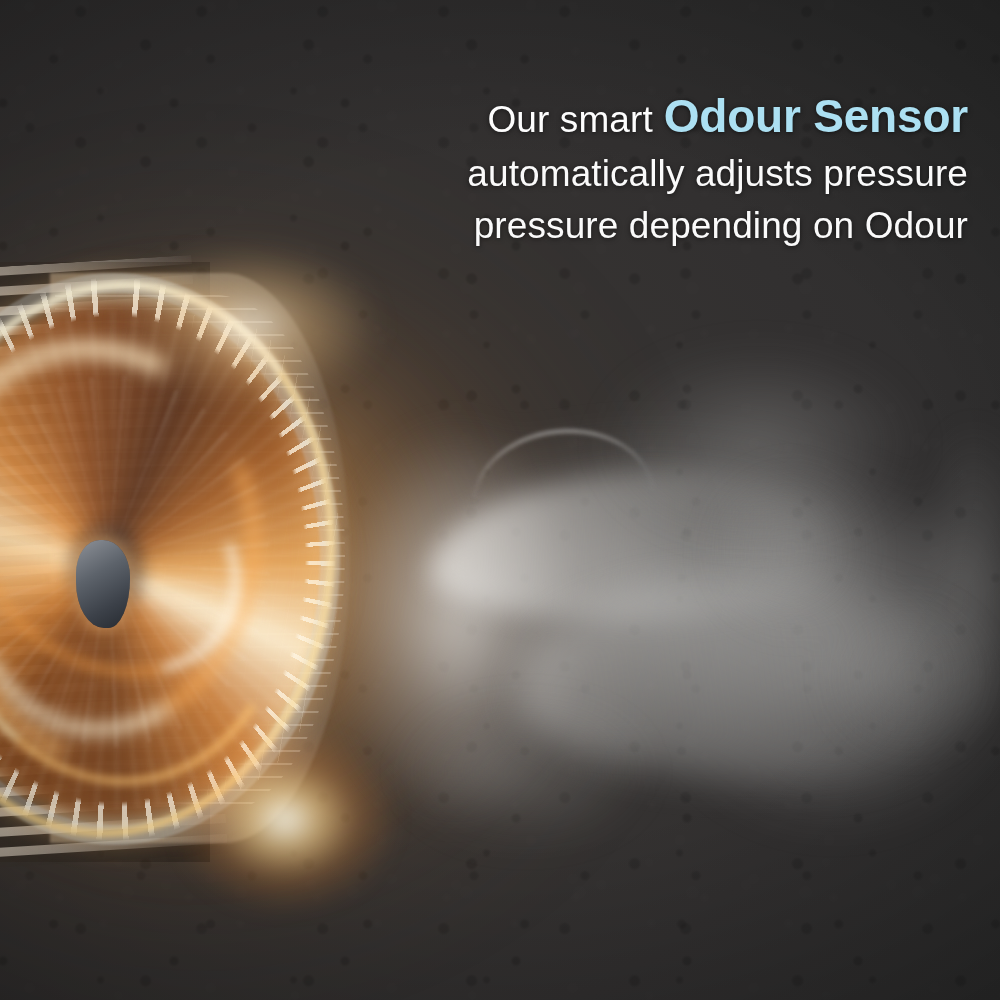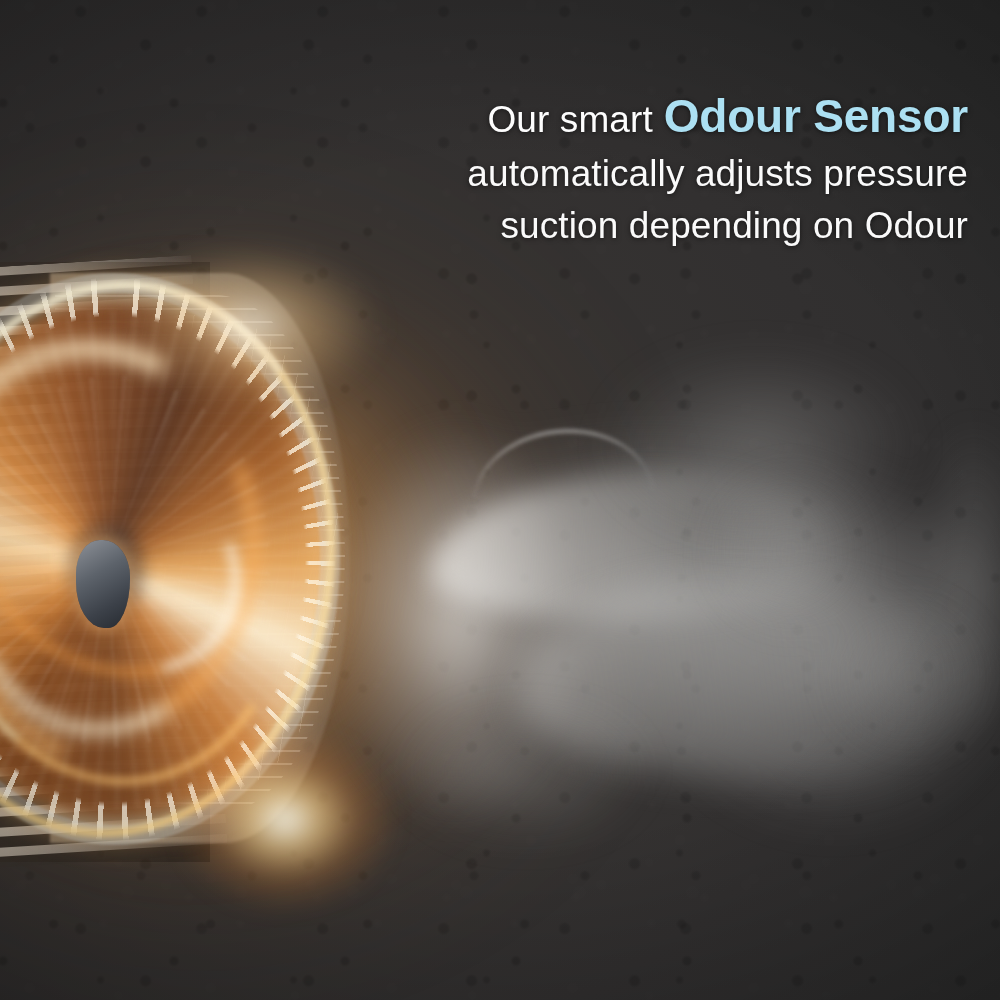--- a/index.html
+++ b/index.html
@@ -341,16 +341,16 @@
   <div class="smoke smoke-tendril"></div>
 
   <div class="bg-vignette"></div>
 
   <div class="headline">
     <span class="hl-line hl-line-1">
       <span class="hl-lead">Our smart</span>
       <span class="hl-accent">Odour Sensor</span>
     </span>
     <span class="hl-line hl-line-2">automatically adjusts pressure</span>
-    <span class="hl-line hl-line-3">suction depending on Odour</span>
+    <span class="hl-line hl-line-3">pressure depending on Odour</span>
   </div>
 
 </div>
 
 </body></html>

